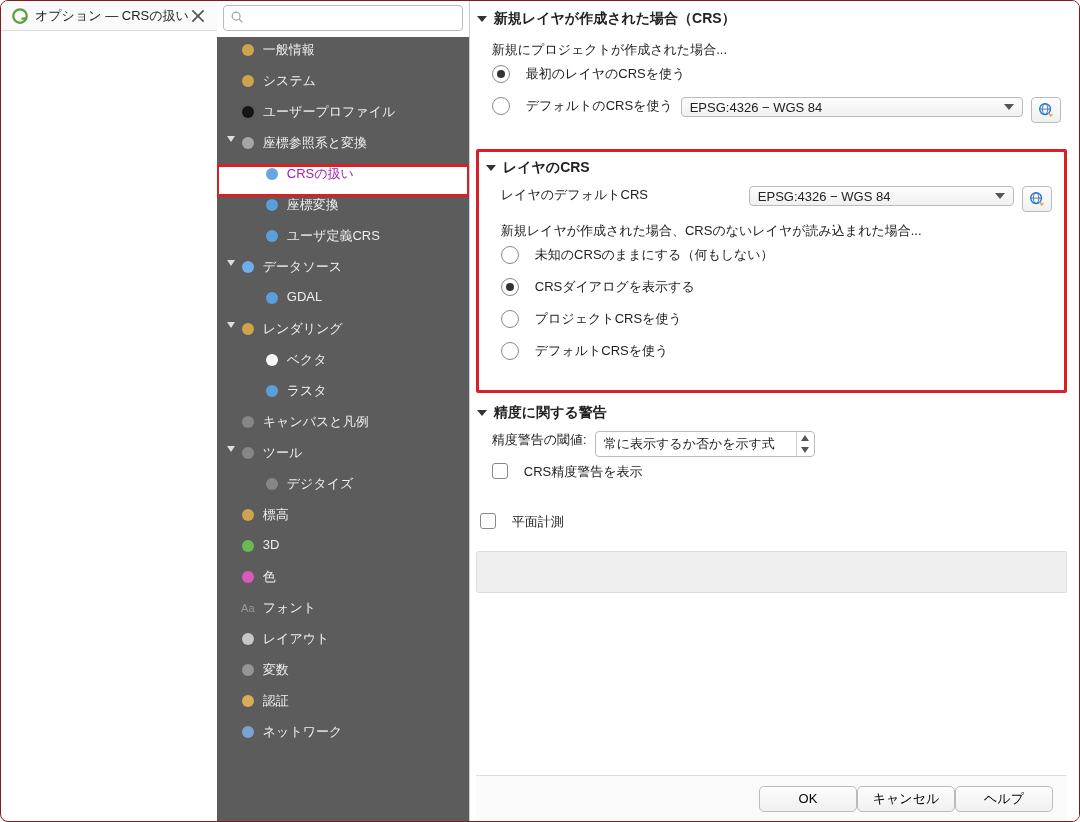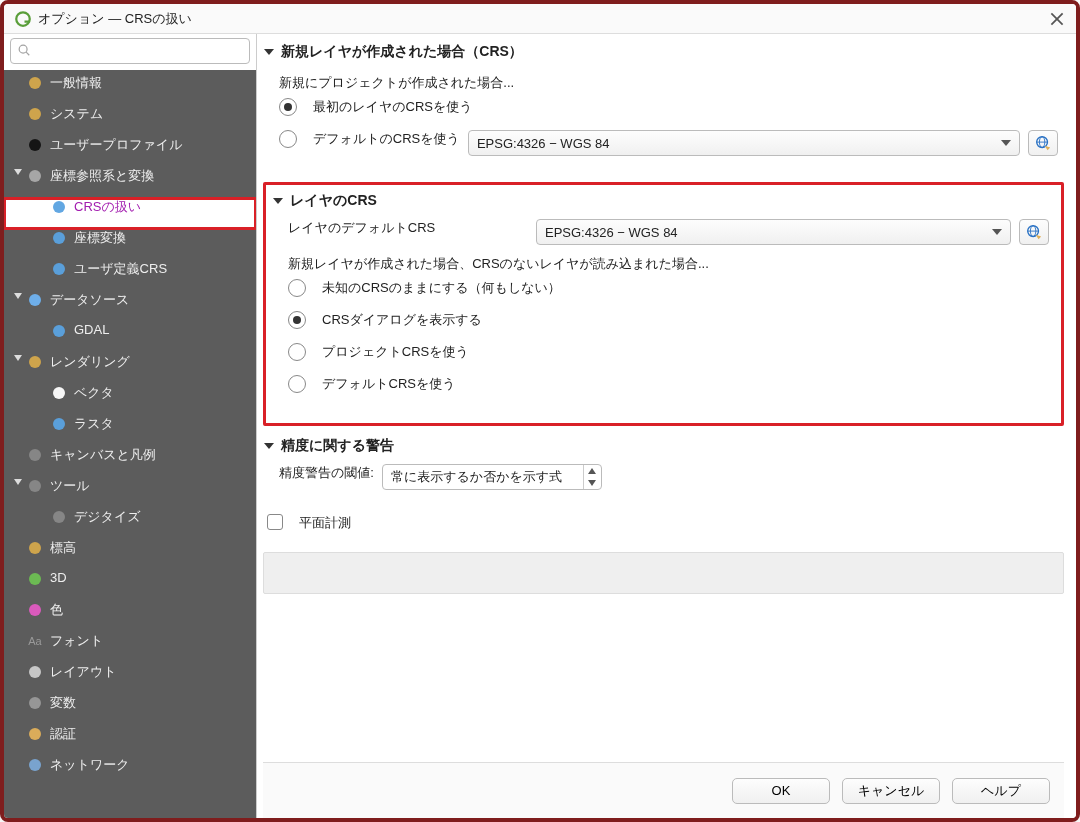--- a/index.html
+++ b/index.html
@@ -1,17 +1,17 @@
 <!DOCTYPE html>
 <html><head>
 <meta charset="utf-8">
 <style>
   * { box-sizing: border-box; }
   html,body { margin:0; padding:0; font-family: "Hiragino Sans","Meiryo","Arial",sans-serif; font-size:13px; color:#222; }
-  .window { width:1080px; height:822px; border:4px solid #7f1d1d; border-radius:8px; overflow:hidden; background:#fff; display:flex; flex-direction:column; box-shadow:0 2px 8px rgba(0,0,0,0.1); }
+  .window { width:1080px; height:822px; border:1px solid #7f1d1d; border-radius:8px; overflow:hidden; background:#fff; display:flex; box-shadow:0 2px 8px rgba(0,0,0,0.1); }
   .titlebar { height:30px; display:flex; align-items:center; padding:0 10px; border-bottom:1px solid #ddd; background:#fafafa; }
   .titlebar .app-icon { width:18px; height:18px; margin-right:6px; }
   .titlebar .title { flex:1; font-size:13px; }
   .titlebar .close { width:18px; height:18px; cursor:pointer; }
   .body { flex:1; display:flex; overflow:hidden; }
   .sidebar-wrap { width:253px; display:flex; flex-direction:column; border-right:1px solid #ccc; }
   .search { padding:4px 6px 6px 6px; background:#fff; }
   .search .search-inner { display:flex; align-items:center; border:1px solid #bbb; border-radius:4px; padding:2px 6px; height:26px; background:#fff; }
   .search svg { width:14px; height:14px; margin-right:4px; opacity:.6; }
   .search input { border:none; outline:none; flex:1; font-size:13px; background:transparent; }
@@ -27,29 +27,29 @@
   .tree-row.selected-highlight { outline:3px solid #d92027; outline-offset:-2px; position:relative; z-index:2; }
   .content { flex:1; background:#fff; overflow:auto; padding:6px 12px 0 6px; display:flex; flex-direction:column; }
   .group { margin-bottom:8px; }
   .group-header { display:flex; align-items:center; height:24px; font-weight:bold; font-size:14px; cursor:pointer; }
   .group-header svg { width:12px; height:12px; margin-right:6px; }
   .group-body { padding:6px 6px 10px 16px; }
   .rowline { display:flex; min-height:32px; gap:8px; }
   .radio { width:18px; height:18px; border:1px solid #888; border-radius:50%; display:inline-flex; align-items:center; justify-content:center; margin-right:8px; background:#fff; }
   .radio.checked::after { content:""; width:8px; height:8px; border-radius:50%; background:#333; }
   .checkbox { width:16px; height:16px; border:1px solid #888; border-radius:3px; margin-right:8px; background:#fff; display:inline-block; }
-  .combo { flex:1; height:26px; border:1px solid #bbb; border-radius:4px; background:linear-gradient(#fdfdfd,#f0f0f0); display:flex; align-items:center; padding:0 8px; justify-content:space-between; cursor:pointer; }
+  .combo { flex:1; height:20px; border:1px solid #bbb; border-radius:4px; background:linear-gradient(#fdfdfd,#f0f0f0); display:flex; align-items:center; padding:0 8px; justify-content:space-between; cursor:pointer; }
   .combo .combo-text { font-size:13px; }
   .icon-btn { width:30px; height:26px; border:1px solid #bbb; border-radius:4px; background:linear-gradient(#fdfdfd,#f0f0f0); display:inline-flex; align-items:center; justify-content:center; cursor:pointer; }
   .spinner { height:26px; border:1px solid #bbb; border-radius:4px; display:flex; align-items:center; padding-left:8px; background:#fff; }
   .spinner .spin-text { flex:1; }
   .spinner .spin-arrows { width:18px; display:flex; flex-direction:column; border-left:1px solid #ccc; }
   .spinner .spin-arrows div { height:12px; display:flex; align-items:center; justify-content:center; cursor:pointer; }
   .highlight-box { border:3px solid #d92027; border-radius:2px; padding:4px 6px 6px 6px; margin:2px 0 8px 0; }
-  .footer { height:56px; border-top:1px solid #ddd; display:flex; align-items:center; justify-content:flex-end; gap:12px; padding:0 14px; background:#fafafa; }
+  .footer { height:46px; border-top:1px solid #ddd; display:flex; align-items:center; justify-content:flex-end; padding:0 14px; background:#fafafa; }
   .btn { min-width:98px; height:26px; border:1px solid #bbb; border-radius:5px; background:linear-gradient(#fdfdfd,#f0f0f0); cursor:pointer; font-size:13px; }
   .subtext { font-size:13px; margin:4px 0 6px 0; }
   .placeholder-panel { height:42px; background:#efefef; border:1px solid #ddd; border-radius:2px; margin-top:6px; }
 </style>
 </head>
 <body>
 
 <div class="window">
 
   <div class="titlebar">
@@ -407,20 +407,24 @@
                     </svg>
                   </div>
                 <div>
                     <svg width="8" height="6" viewBox="0 0 8 6">
                       <polygon points="0,0 8,0 4,6" fill="#555"></polygon>
                     </svg>
                   </div>
               </div>
             </div>
           </div>
+          <div class="rowline">
+            <span class="checkbox"></span>
+            <span>CRS精度警告を表示</span>
+          </div>
         </div>
       </div>
 
       <div class="rowline" style="padding-left:4px;">
         <span class="checkbox"></span>
         <span>平面計測</span>
       </div>
 
       <div class="placeholder-panel"></div>
 

